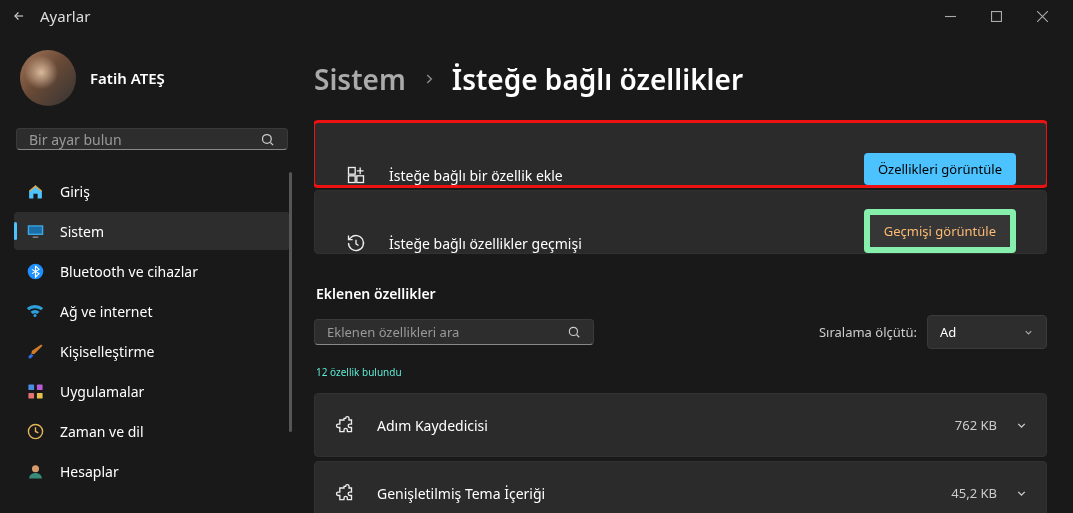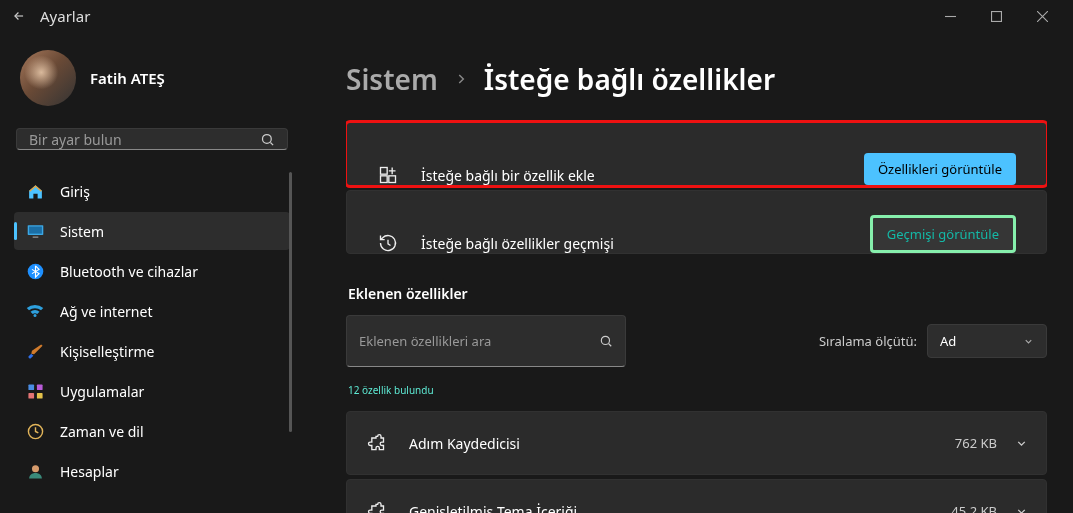--- a/index.html
+++ b/index.html
@@ -2,21 +2,21 @@
 <html><head>
   <meta charset="utf-8">
   <style>
     * { margin:0; padding:0; box-sizing:border-box; font-family:"Segoe UI",system-ui,sans-serif; }
     body { background:#191919; color:#fff; width:1073px; height:513px; overflow:hidden; user-select:none; }
     .titlebar { height:32px; display:flex; align-items:center; padding:0 8px; }
     .tb-left { display:flex; align-items:center; gap:14px; padding-left:4px; }
     .tb-title { font-size:15px; color:#ddd; }
     .tb-ctrls { margin-left:auto; display:flex; }
     .tb-btn { width:46px; height:32px; display:flex; align-items:center; justify-content:center; color:#aaa; }
-    .layout { display:flex; height:calc(100% - 32px);gap:32px; }
+    .layout { display:flex; height:calc(100% - 32px); }
     .sidebar { width:300px; padding:0 10px 0 14px; flex-shrink:0; }
     .profile { display:flex; align-items:center; gap:14px; padding:18px 6px 22px 6px; }
     .avatar { width:56px; height:56px; border-radius:50%; background:linear-gradient(135deg,#a6785b 0%,#6a4a36 45%,#333 100%); position:relative; overflow:hidden; }
     .avatar::after{content:"";position:absolute;inset:0;background:radial-gradient(circle at 38% 40%,#d9b99c 0%,rgba(0,0,0,0) 35%);}
     .uname { font-size:15px; font-weight:600; }
     .search { margin:0 2px; background:#2d2d2d; border:1px solid #3a3a3a; border-bottom:1px solid #888; border-radius:4px; height:22px; display:flex; align-items:center; padding:0 12px; }
     .search input { flex:1; background:transparent; border:none; outline:none; color:#fff; font-size:14px; }
     .search input::placeholder{color:#999;}
     .nav { margin-top:22px; display:flex; flex-direction:column; gap:2px; position:relative; }
     .nav::after{content:"";position:absolute;right:-2px;top:0;width:3px;height:260px;background:#555;border-radius:2px;}
@@ -31,24 +31,24 @@
     .crumbs .c1 { font-size:28px; font-weight:600; color:#aaa; }
     .crumbs .chev { color:#888; }
     .crumbs .c2 { font-size:28px; font-weight:600; }
     .card { background:#2b2b2b; border:1px solid #313131; border-radius:4px; height:64px; display:flex; align-items:flex-end; padding:0 30px; }
     .card.hl { outline:3px solid #e11; outline-offset:-1px; }
     .card + .card { margin-top:4px; }
     .card-ic { width:22px; display:flex; justify-content:center; margin-right:22px; color:#eee;}
     .card-lbl { font-size:14px; }
     .card-sp { flex:1; }
     .btn-prim { background:#4cc2ff; color:#000; border:none; border-radius:4px; padding:7px 14px; font-size:13px; font-weight:400; }
-    .btn-sec { background:#363636; color:#14b8a6; border:3px solid #86efac; border-radius:4px; padding:7px 14px; font-size:13px; }
+    .btn-sec { background:#363636; color:#fdba74; border:6px solid #86efac; border-radius:4px; padding:7px 14px; font-size:13px; }
     .sect-h { font-size:14px; font-weight:600; margin:30px 0 12px 2px; }
     .filterrow { display:flex; align-items:center; gap:10px; }
-    .fsearch { width:280px; background:#2d2d2d; border:1px solid #3a3a3a; border-bottom:1px solid #888; border-radius:4px; height:52px; display:flex; align-items:center; padding:0 12px; }
+    .fsearch { width:280px; background:#2d2d2d; border:1px solid #3a3a3a; border-bottom:1px solid #888; border-radius:4px; height:26px; display:flex; align-items:center; padding:0 12px; }
     .fsearch input { flex:1; background:transparent; border:none; outline:none; color:#fff; font-size:13px; }
     .fsearch input::placeholder{color:#999;}
     .sort { margin-left:auto; display:flex; align-items:center; gap:10px; font-size:13px; color:#ccc;}
     .dd { background:#2d2d2d; border:1px solid #3a3a3a; border-radius:4px; height:34px; width:120px; display:flex; align-items:center; padding:0 12px; font-size:13px; color:#fff;}
     .count { font-size:10px; color:#5eead4; margin:16px 0 14px 2px; }
     .frow { background:#2b2b2b; border:1px solid #313131; border-radius:4px; height:64px; display:flex; align-items:center; padding:0 18px; margin-bottom:4px; }
     .frow .meta { margin-left:auto; font-size:13px; color:#ccc; margin-right:18px;}
     svg{display:block;}
   </style>
 </head>

